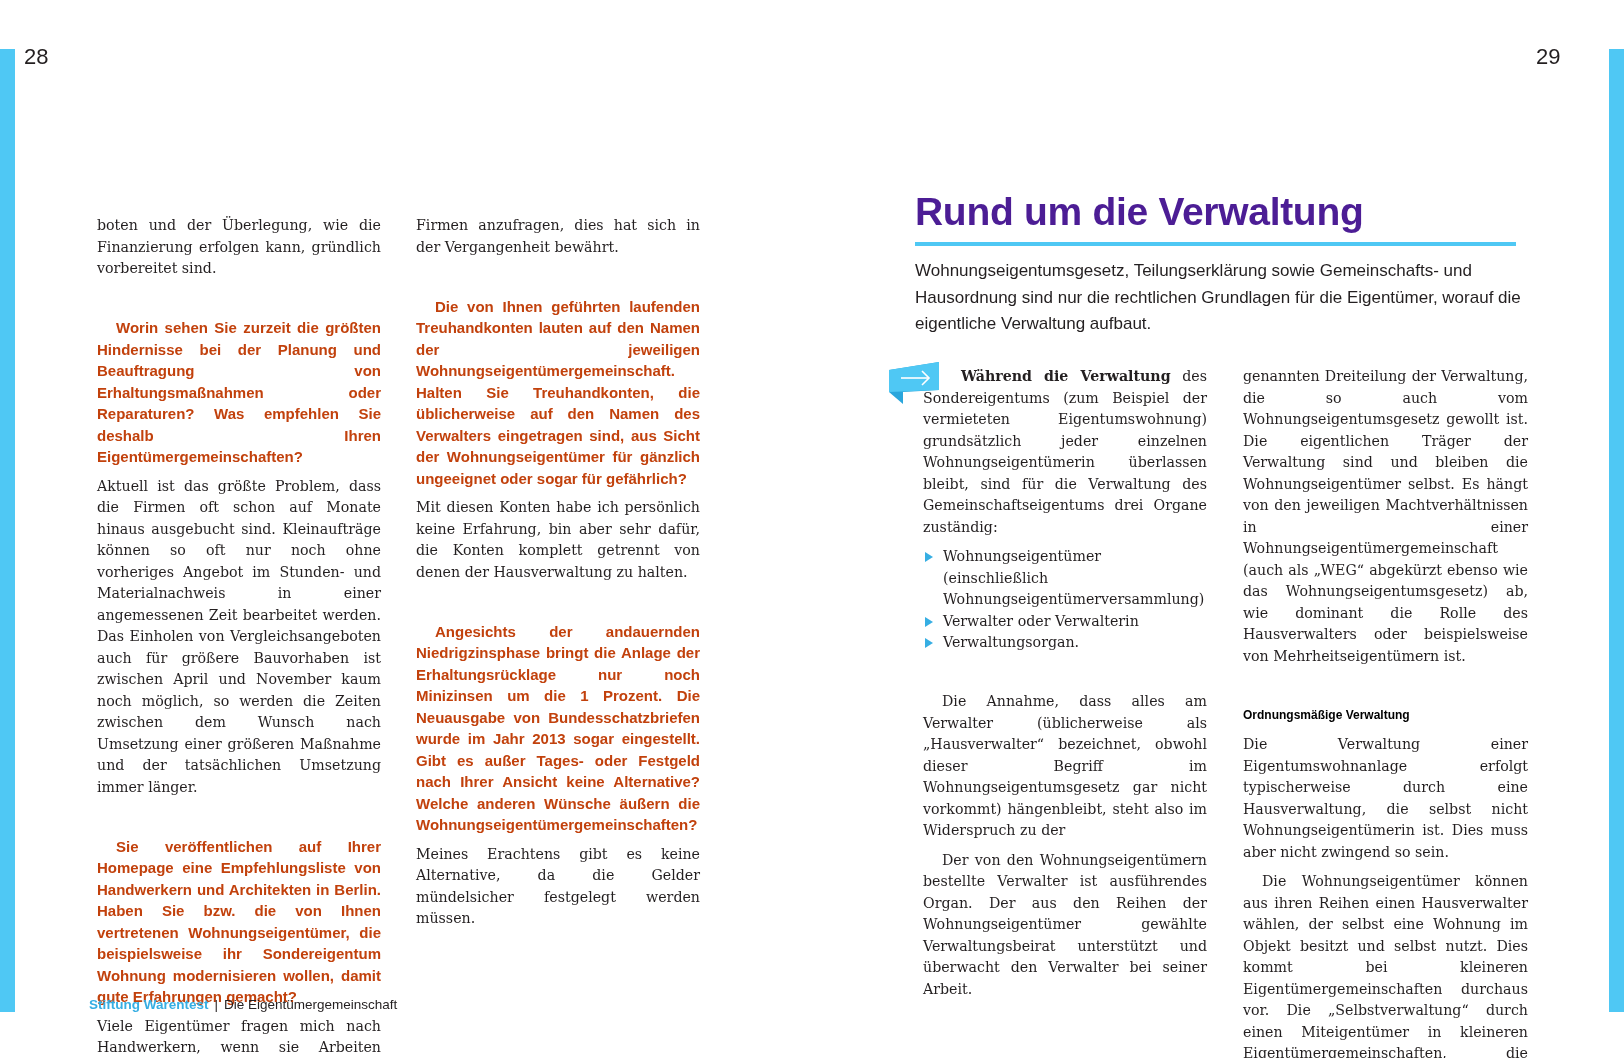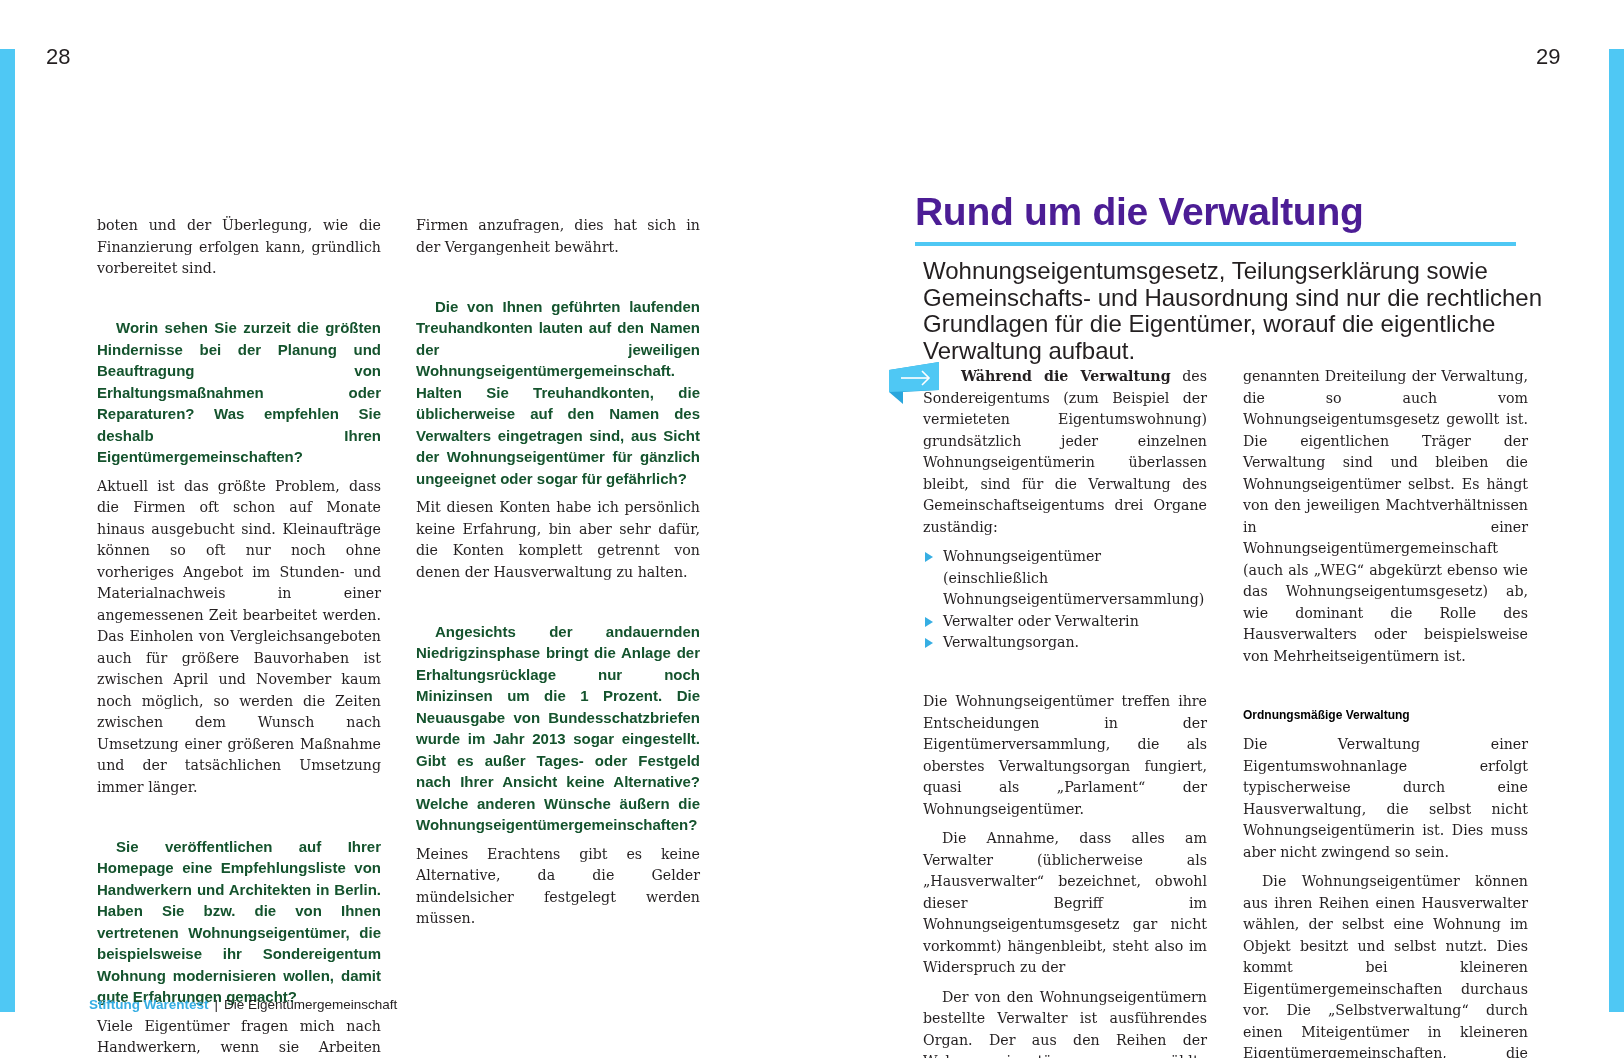--- a/index.html
+++ b/index.html
@@ -1,37 +1,37 @@
 <!DOCTYPE html>
 <html><head>
 <meta charset="utf-8">
 <style>
   html, body { margin:0; padding:0; background:#ffffff; }
   body { width:1624px; height:1058px; position:relative; overflow:hidden; color:#231f20; }
   .bar { position:absolute; background:#4fc8f4; }
   .bar-left { left:0; top:49px; width:15px; height:963px; }
   .bar-right { left:1609px; top:49px; width:15px; height:963px; }
   .pagenum { position:absolute; top:44px; font-family:"Liberation Sans", sans-serif; font-size:22px; color:#231f20; }
-  .pn-left { left:46px; }
+  .pn-left { left:24px; }
   .pn-right { left:1536px; }
 
   .col { position:absolute; width:300px; font-family:"DejaVu Serif", "Liberation Serif", serif; font-size:14.2px; line-height:21.5px; text-align:justify; hyphens:manual; }
   .col p { margin:8px; }
   .gap { height:21.5px; }
-  .q { font-family:"Liberation Sans", sans-serif; font-weight:bold; color:#14532d; font-size:15px; line-height:21.5px; text-indent:19px; }
+  .q { font-family:"Liberation Sans", sans-serif; font-weight:bold; color:#c2410c; font-size:15px; line-height:21.5px; text-indent:19px; }
   .ind { text-indent:19px; }
 
   .c1 { left:89px; top:207px; }
   .c2 { left:408px; top:207px; }
   .c3 { left:915px; top:358px; width:300px; }
   .c4 { left:1235px; top:358px; width:301px; }
 
   .title { position:absolute; left:915px; top:190px; font-family:"Liberation Sans", sans-serif; font-weight:bold; font-size:39px; color:#4c1d95; letter-spacing:-0.3px; }
   .title-rule { position:absolute; left:915px; top:242px; width:601px; height:4px; background:#4fc8f4; }
-  .lead { position:absolute; left:915px; top:258px; width:620px; font-family:"Liberation Sans", sans-serif; font-size:24px; line-height:26.5px; color:#231f20;margin-left:8px; }
+  .lead { position:absolute; left:915px; top:258px; width:620px; font-family:"Liberation Sans", sans-serif; font-size:17px; line-height:26.5px; color:#231f20; }
 
   .arrow-icon { position:absolute; left:889px; top:362px; width:54px; height:44px; }
   .c3 .first { text-indent:38px; }
   .bold { font-weight:bold; }
   ul.bul { list-style:none; margin:8px; padding:0; }
   ul.bul li { position:relative; padding-left:20px; text-align:left; }
   ul.bul li .tri { position:absolute; left:2px; top:6px; width:0; height:0; border-left:8px solid #36aee3; border-top:5px solid transparent; border-bottom:5px solid transparent; }
   .subhead { font-family:"Liberation Sans", sans-serif; font-weight:bold; font-size:12px; color:#000000; }
 
   .footer { position:absolute; left:89px; top:997px; font-family:"Liberation Sans", sans-serif; font-size:13.5px; color:#231f20;text-align:right; }
@@ -79,21 +79,20 @@
 </svg>
 
 <div class="col c3">
   <p class="first"><span class="bold">Während die Verwaltung</span><span> des Sondereigentums (zum Beispiel der vermieteten Eigentumswohnung) grundsätzlich jeder einzelnen Wohnungseigentümerin überlassen bleibt, sind für die Verwaltung des Gemeinschaftseigentums drei Organe zuständig:</span></p>
   <ul class="bul">
     <li><span class="tri"></span><span>Wohnungseigentümer (einschließlich Wohnungseigentümerversammlung)</span></li>
     <li><span class="tri"></span><span>Verwalter oder Verwalterin</span></li>
     <li><span class="tri"></span><span>Verwaltungsorgan.</span></li>
   </ul>
   <div class="gap"></div>
-  <p>Die Wohnungseigentümer treffen ihre Entscheidungen in der Eigentümerversammlung, die als oberstes Verwaltungsorgan fungiert, quasi als „Parlament“ der Wohnungseigentümer.</p>
   <p class="ind">Die Annahme, dass alles am Verwalter (üblicherweise als „Hausverwalter“ bezeichnet, obwohl dieser Begriff im Wohnungseigentumsgesetz gar nicht vorkommt) hängenbleibt, steht also im Widerspruch zu der</p>
   <p class="ind">Der von den Wohnungseigentümern bestellte Verwalter ist ausführendes Organ. Der aus den Reihen der Wohnungseigentümer gewählte Verwaltungsbeirat unterstützt und überwacht den Verwalter bei seiner Arbeit.</p>
 </div>
 
 <div class="col c4">
   <p>genannten Dreiteilung der Verwaltung, die so auch vom Wohnungseigentumsgesetz gewollt ist. Die eigentlichen Träger der Verwaltung sind und bleiben die Wohnungseigentümer selbst. Es hängt von den jeweiligen Machtverhältnissen in einer Wohnungseigentümergemeinschaft (auch als „WEG“ abgekürzt ebenso wie das Wohnungseigentumsgesetz) ab, wie dominant die Rolle des Hausverwalters oder beispielsweise von Mehrheitseigentümern ist.</p>
   <div class="gap"></div>
   <p class="subhead">Ordnungsmäßige Verwaltung</p>
   <p>Die Verwaltung einer Eigentumswohnanlage erfolgt typischerweise durch eine Hausverwaltung, die selbst nicht Wohnungseigentümerin ist. Dies muss aber nicht zwingend so sein.</p>
   <p class="ind">Die Wohnungseigentümer können aus ihren Reihen einen Hausverwalter wählen, der selbst eine Wohnung im Objekt besitzt und selbst nutzt. Dies kommt bei kleineren Eigentümergemeinschaften durchaus vor. Die „Selbstverwaltung“ durch einen Miteigentümer in kleineren Eigentümergemeinschaften, die möglicherweise sogar noch ehrenamtlich vom Miteigentümer ausgeübt wird, stellt aber sicher eine Ausnahme dar.</p>

